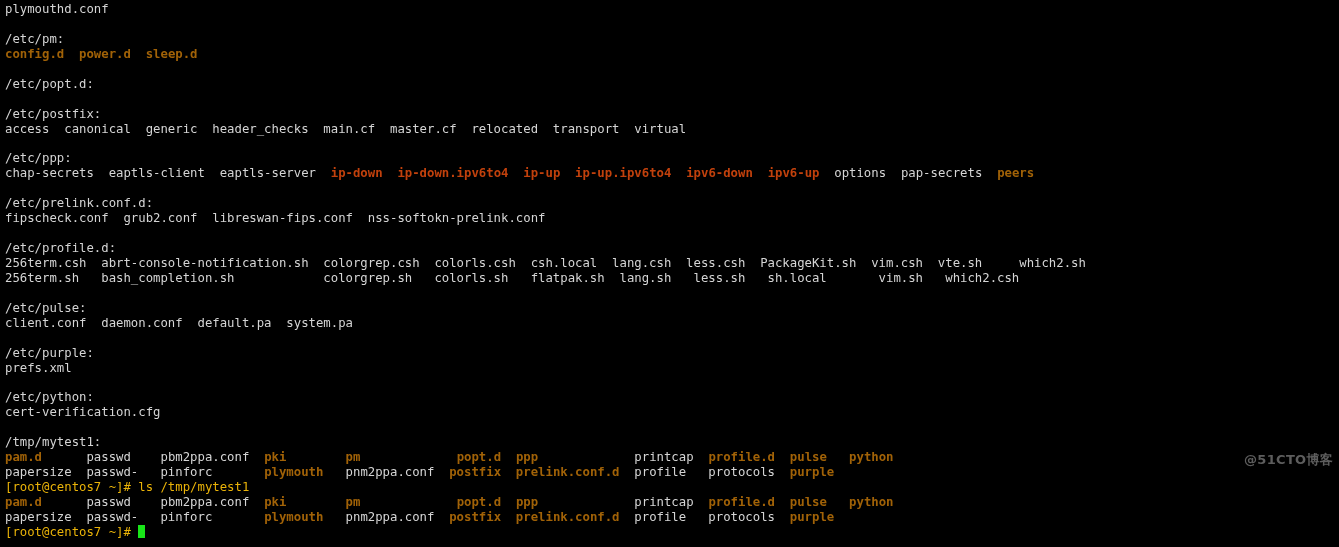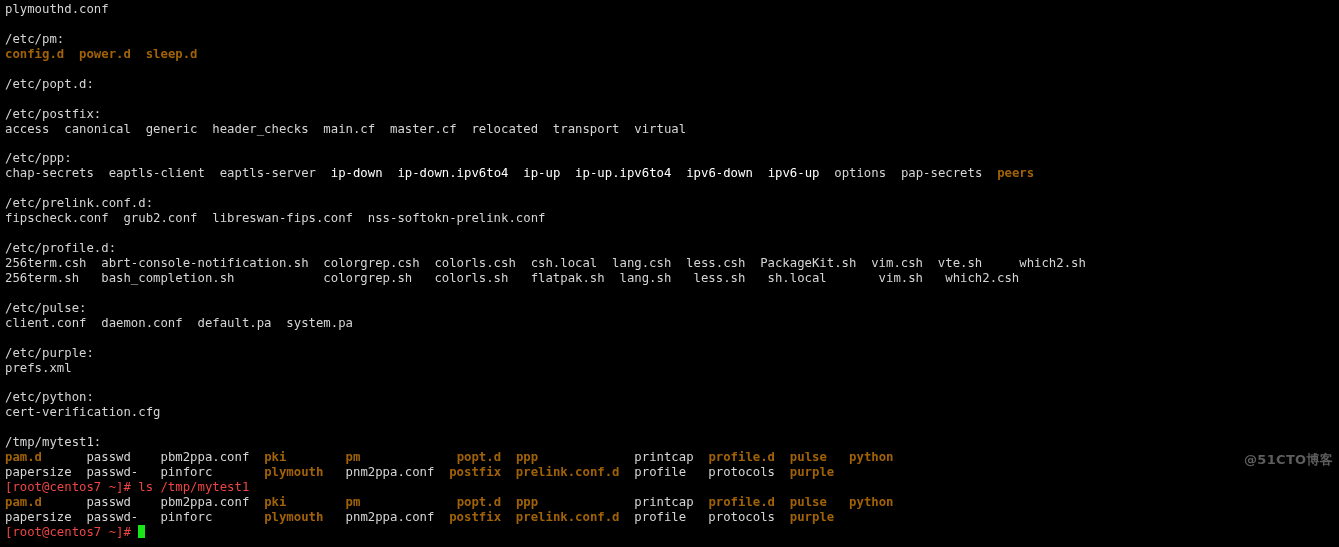--- a/index.html
+++ b/index.html
@@ -30,22 +30,22 @@
     line-height: 14.95px;
     white-space: pre;
     letter-spacing: 0px;
   }
   .row {
     white-space: pre;
     height: 14.95px;
   }
   .c-default { color: #d5d5d5; }
   .c-dir     { color: #a16207; font-weight: bold; }
-  .c-exec    { color: #ffffff; font-weight: normal; }
-  .c-prompt  { color: #ef4444; }
+  .c-exec    { color: #c2410c; font-weight: bold; }
+  .c-prompt  { color: #eab308; }
   .cursor {
     display: inline-block;
     width: 7.22px;
     height: 13px;
     background: #19e619;
     vertical-align: -2px;
   }
   #watermark {
     position: absolute;
     right: 6px;

